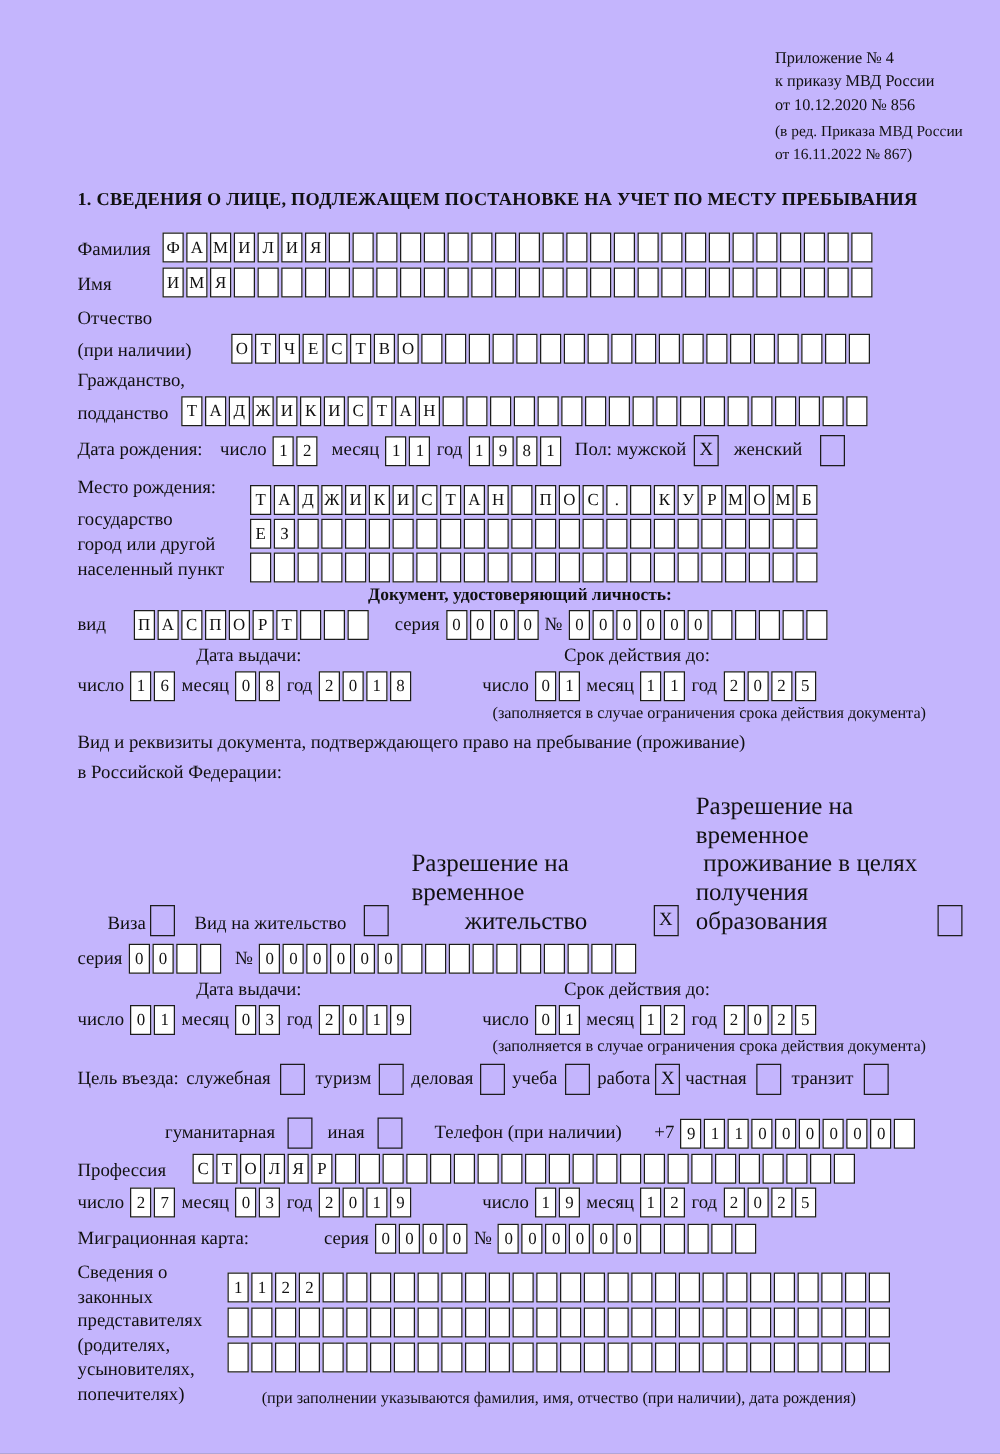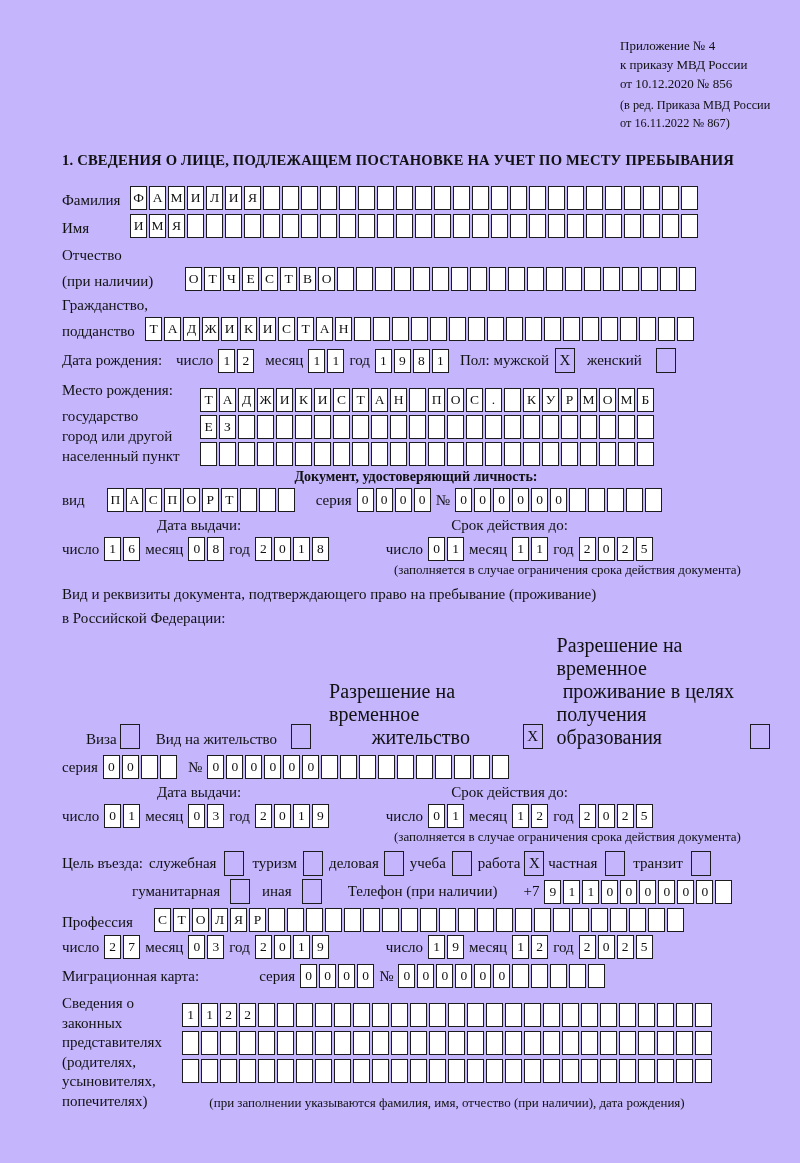--- a/index.html
+++ b/index.html
@@ -491,21 +491,21 @@
     <span style="margin-left:6px;">учеба</span>
     <span class="cb" style="margin-left:6px;"></span>
     <span style="margin-left:6px;">работа</span>
     <span class="cb" style="margin-left:4px;">X</span>
     <span style="margin-left:4px;">частная</span>
     <span class="cb" style="margin-left:8px;"></span>
     <span style="margin-left:8px;">транзит</span>
     <span class="cb" style="margin-left:8px;"></span>
   </div>
 
-  <div class="dline" style="margin-top:3px;font-family:Liberation Serif, serif;">
+  <div class="dline" style="margin-top:18px;font-family:Liberation Serif, serif;">
     <span style="margin-left:70px;">гуманитарная</span>
     <span class="cb" style="margin-left:10px;"></span>
     <span style="margin-left:12px;">иная</span>
     <span class="cb" style="margin-left:10px;"></span>
     <span style="margin-left:26px;">Телефон (при наличии)</span>
     <span style="margin-left:26px;">+7</span>
     <span class="cells">
         <span class="cell">9</span>
         <span class="cell">1</span>
         <span class="cell">1</span>

